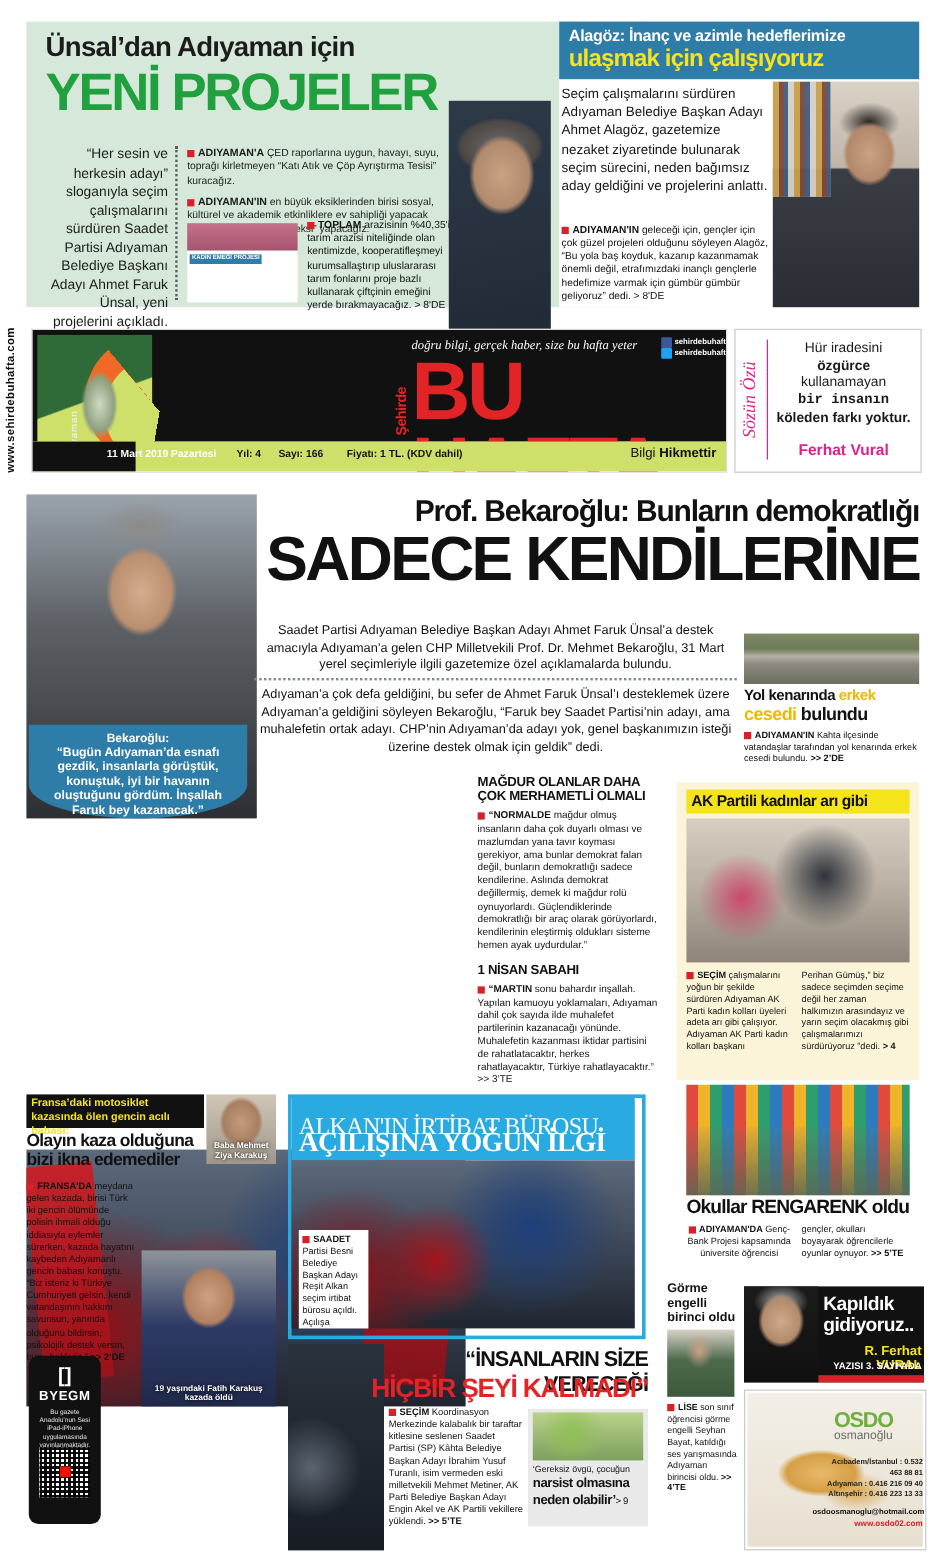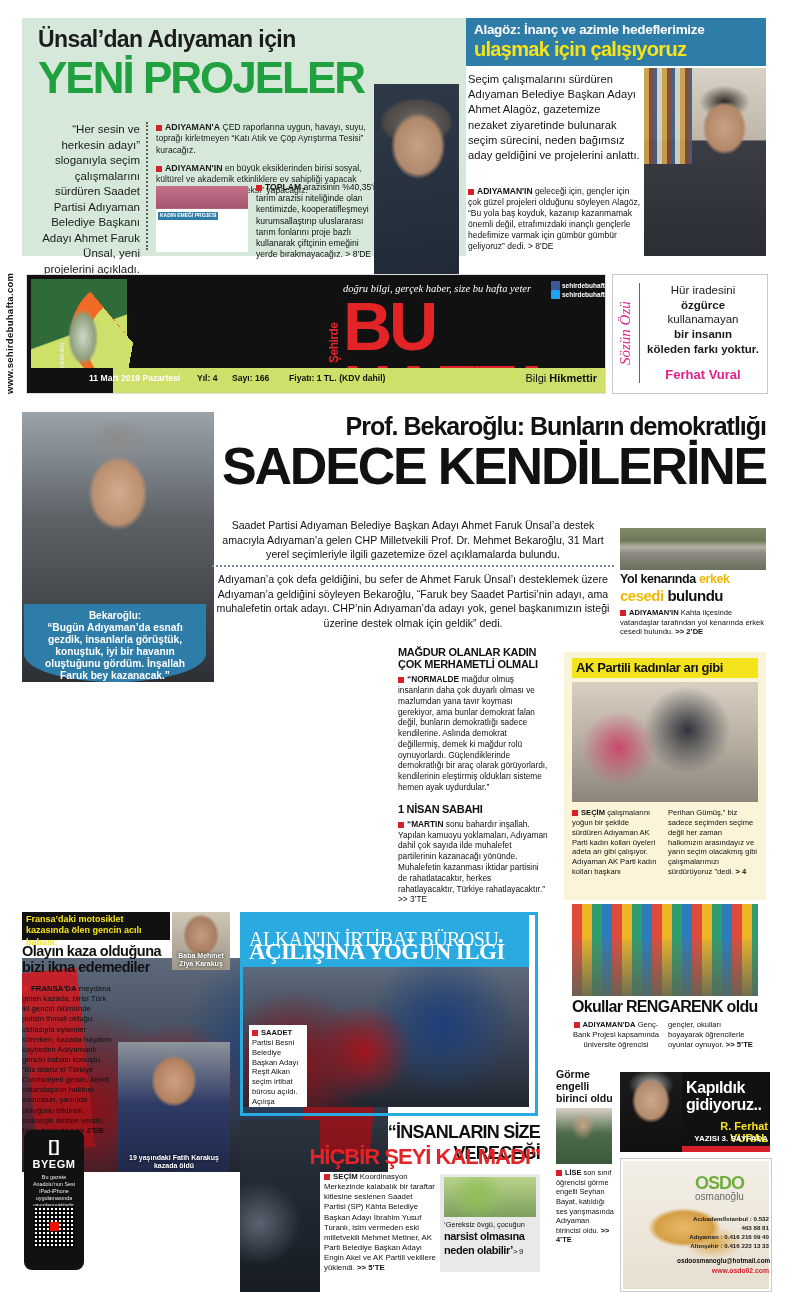--- a/index.html
+++ b/index.html
@@ -330,21 +330,21 @@
     </div>
   </div>
 
   <div class="abs" id="mh-quote">
     <div class="abs" id="mq-vert">Sözün Özü</div>
     <div class="abs" id="mq-line"></div>
     <div class="abs" id="mq-text">
       <div>Hür iradesini</div>
       <div style="font-weight:bold;">özgürce</div>
       <div>kullanamayan</div>
-      <div style="font-weight:bold;">bir insanın</div>
+      <div style="font-weight:bold;font-family:Liberation Mono, monospace;">bir insanın</div>
       <div style="font-weight:bold;">köleden farkı yoktur.</div>
     </div>
     <div class="abs" id="mq-author">Ferhat Vural</div>
   </div>
 
   <div class="abs photo ph-bekaroglu" id="main-photo"></div>
   <div class="abs" id="mh-k">Prof. Bekaroğlu: Bunların demokratlığı</div>
   <div class="abs" id="mh-h">SADECE KENDİLERİNE</div>
   <div class="abs" id="mh-lead">Saadet Partisi Adıyaman Belediye Başkan Adayı Ahmet Faruk Ünsal’a destek amacıyla Adıyaman’a gelen CHP Milletvekili Prof. Dr. Mehmet Bekaroğlu, 31 Mart yerel seçimleriyle ilgili gazetemize özel açıklamalarda bulundu.</div>
   <div class="abs" id="mh-dotline"></div>
@@ -368,21 +368,21 @@
     <div class="abs" id="road-h2">
       <span class="y">cesedi </span><span>bulundu</span>
     </div>
     <div class="abs" id="road-body">
       <span class="sq sq-red"></span><b>ADIYAMAN'IN</b><span> Kahta ilçesinde vatandaşlar tarafından yol kenarında erkek cesedi bulundu.</span> <span class="ref">&gt;&gt; 2’DE</span>
     </div>
   </div>
 
   <div class="abs" id="mid-col">
     <div>
-      <div class="mid-h">MAĞDUR OLANLAR KADIN ÇOK MERHAMETLİ OLMALI</div>
+      <div class="mid-h">MAĞDUR OLANLAR DAHA ÇOK MERHAMETLİ OLMALI</div>
       <div class="mid-b">
         <span class="sq sq-red"></span><b>“NORMALDE</b><span> mağdur olmuş insanların daha çok duyarlı olması ve mazlumdan yana tavır koyması gerekiyor, ama bunlar demokrat falan değil, bunların demokratlığı sadece kendilerine. Aslında demokrat değillermiş, demek ki mağdur rolü oynuyorlardı. Güçlendiklerinde demokratlığı bir araç olarak görüyorlardı, kendilerinin eleştirmiş oldukları sisteme hemen ayak uydurdular.”</span>
       </div>
     </div>
     <div id="mid-col2">
       <div class="mid-h">1 NİSAN SABAHI</div>
       <div class="mid-b">
         <span class="sq sq-red"></span><b>“MARTIN</b><span> sonu bahardır inşallah. Yapılan kamuoyu yoklamaları, Adıyaman dahil çok sayıda ilde muhalefet partilerinin kazanacağı yönünde. Muhalefetin kazanması iktidar partisini de rahatlatacaktır, herkes rahatlayacaktır, Türkiye rahatlayacaktır.” &gt;&gt; 3’TE</span>
       </div>
     </div>

